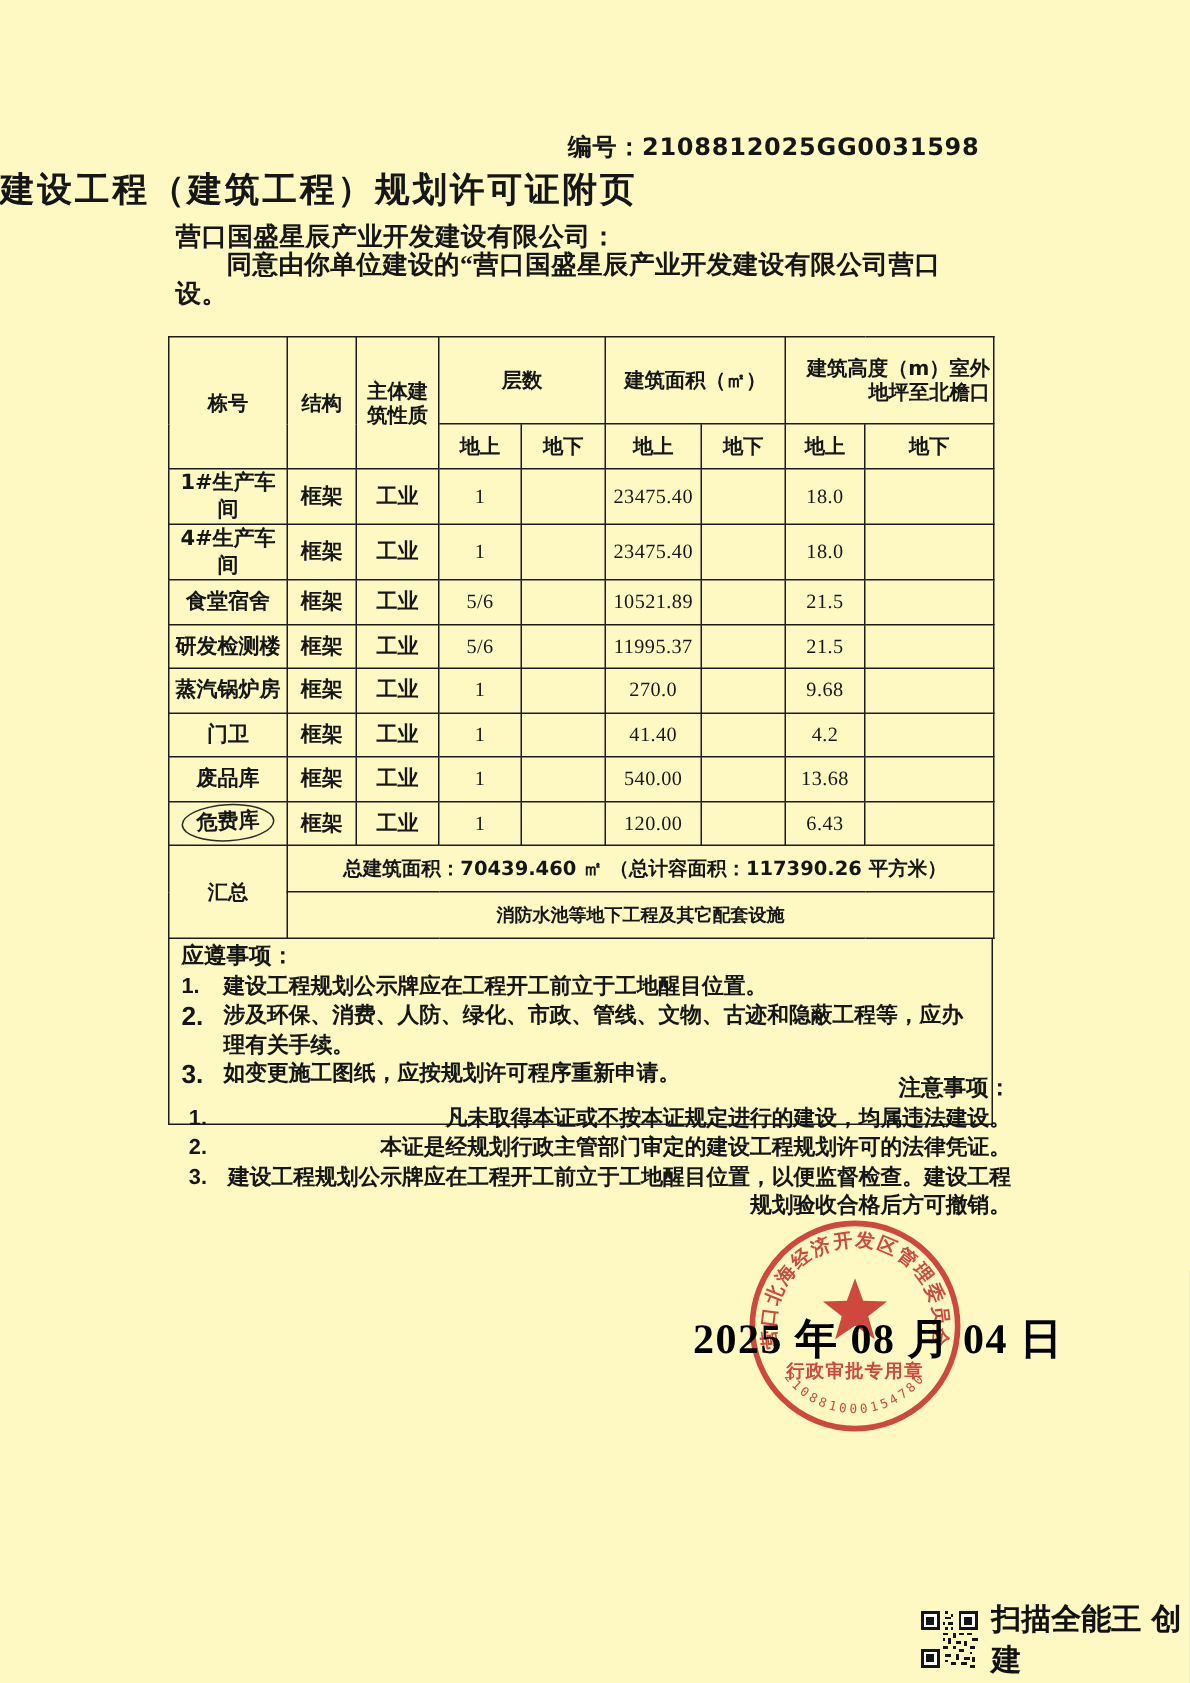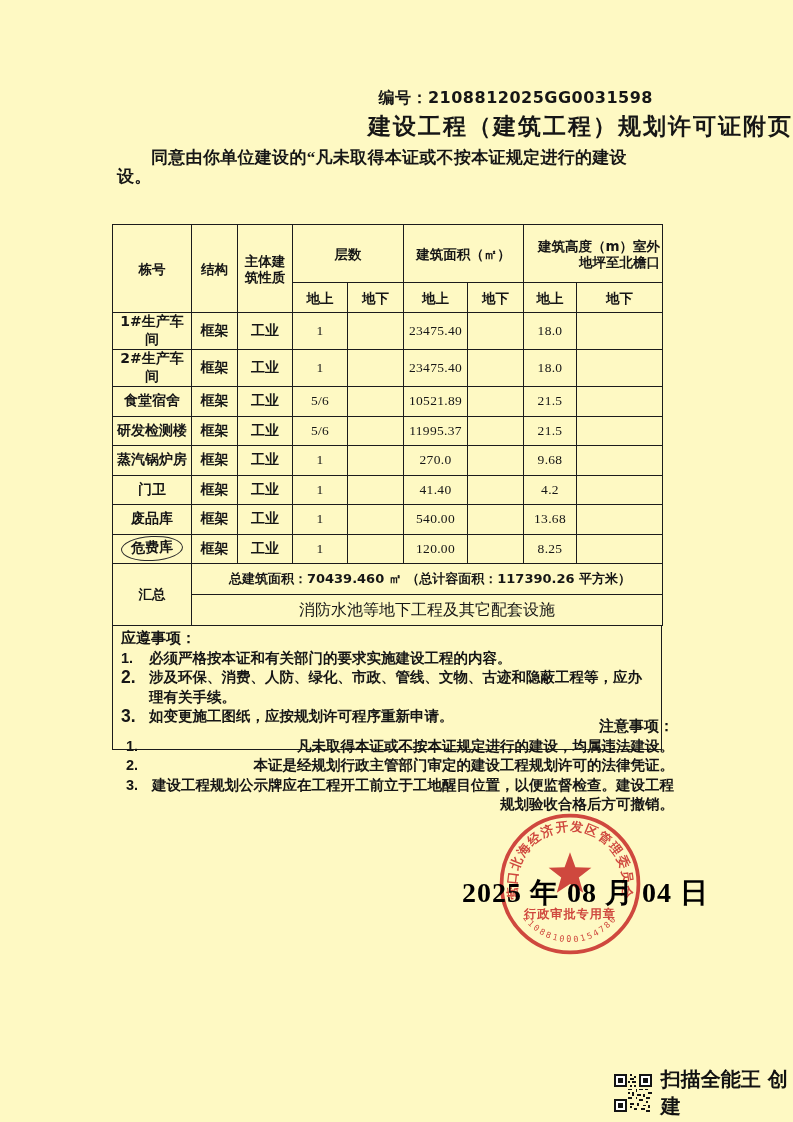--- a/index.html
+++ b/index.html
@@ -1,38 +1,38 @@
 <!DOCTYPE html>
 <html><head>
 <meta charset="utf-8">
 <style>
   html,body{margin:0;padding:0;background:#e8e8e8;}
   .page{position:relative;width:793px;height:1122px;background:#fef9c3;overflow:hidden;
         font-family:"Liberation Serif","DejaVu Serif",serif;color:#161616;}
 
   .doc-number{position:absolute;top:88px;right:140px;font-size:16px;font-weight:600;
               letter-spacing:.5px;font-family:"DejaVu Sans",sans-serif;}
-  .doc-title{position:absolute;top:111px;left:0;width:100%;text-align:right;
+  .doc-title{position:absolute;top:111px;left:0;width:100%;text-align:left;
              font-size:23px;font-weight:700;letter-spacing:2px;}
   .intro{position:absolute;top:149px;left:117px;width:548px;font-size:17px;
          line-height:18.8px;font-weight:600;letter-spacing:.3px;}
   .intro .indent{text-indent:2em;}
 
   .table-wrap{position:absolute;top:224px;left:112px;width:550px;}
   table{border-collapse:collapse;table-layout:fixed;width:550px;}
   th,td{border:1.5px solid #1c1c1c;text-align:center;padding:0 2px;overflow:hidden;}
   thead th{font-family:"DejaVu Sans",sans-serif;font-weight:700;font-size:13.5px;line-height:16px;}
   tr.hrow1{height:58px;} tr.hrow2{height:30px;} tbody tr{height:29.5px;}
   td.bname{font-family:"DejaVu Sans",sans-serif;font-weight:700;font-size:14px;}
   td.num{font-size:13.5px;letter-spacing:.3px;}
   th.halign{text-align:right;padding-left:5px;}
   tr.sumrow{height:31px;}
   td.sum-label{font-family:"DejaVu Sans",sans-serif;font-weight:700;font-size:13.5px;}
   td.sum1{text-align:center;padding-left:8px;font-family:"DejaVu Sans",sans-serif;font-weight:700;font-size:13px;}
-  td.sum2{font-family:"DejaVu Sans",sans-serif;font-weight:400;font-size:16px;}
+  td.sum2{font-family:"DejaVu Sans",sans-serif;font-weight:700;font-size:12px;}
   .circled{display:inline-block;border:1.6px solid #2b2b2b;border-radius:50%;
            padding:2px 9px 3px;transform:rotate(-3deg);}
 
   .compliance{border:1.5px solid #1c1c1c;border-top:none;padding:3px 10px 22px 8px;
               font-size:14.5px;line-height:19.5px;font-weight:600;}
   .compliance .sec-title{font-weight:700;font-size:15px;}
   .citem{display:grid;grid-template-columns:28px 1fr;}
   .citem .cnum{font-family:"Liberation Sans",sans-serif;}
   .citem.big .cnum{font-size:17.5px;line-height:19px;}
 
@@ -59,21 +59,22 @@
 </style>
 </head>
 <body>
 
 <div class="page">
 
   <div class="doc-number">编号：2108812025GG0031598</div>
   <div class="doc-title">建设工程（建筑工程）规划许可证附页</div>
 
   <div class="intro">
-    <div class="indent">同意由你单位建设的“凡未取得本证或不按本证规定进行的建设</div>
+    <div>营口国盛星辰产业开发建设有限公司：</div>
+    <div class="indent">同意由你单位建设的“营口国盛星辰产业开发建设有限公司营口</div>
     <div>设。</div>
   </div>
 
   <div class="table-wrap">
     <table>
       <colgroup>
         <col style="width:79px">
           <col style="width:46px">
           <col style="width:55px">
         <col style="width:55px">
@@ -107,21 +108,21 @@
           <td class="bname">框架</td>
           <td class="bname">工业</td>
           <td class="num">1</td>
           <td class="num"></td>
           <td class="num">23475.40</td>
           <td class="num"></td>
           <td class="num">18.0</td>
           <td class="num"></td>
         </tr>
         <tr>
-          <td class="bname">2#生产车间</td>
+          <td class="bname">4#生产车间</td>
           <td class="bname">框架</td>
           <td class="bname">工业</td>
           <td class="num">1</td>
           <td class="num"></td>
           <td class="num">23475.40</td>
           <td class="num"></td>
           <td class="num">18.0</td>
           <td class="num"></td>
         </tr>
         <tr>
@@ -180,38 +181,38 @@
           <td class="num"></td>
         </tr>
         <tr>
           <td class="bname"><span class="circled">危费库</span></td>
           <td class="bname">框架</td>
           <td class="bname">工业</td>
           <td class="num">1</td>
           <td class="num"></td>
           <td class="num">120.00</td>
           <td class="num"></td>
-          <td class="num">8.25</td>
+          <td class="num">6.43</td>
           <td class="num"></td>
         </tr>
         <tr class="sumrow">
           <td rowspan="2" class="sum-label">汇总</td>
           <td colspan="8" class="sum1">总建筑面积：70439.460 ㎡ （总计容面积：117390.26 平方米）</td>
         </tr>
         <tr class="sumrow">
           <td colspan="8" class="sum2">消防水池等地下工程及其它配套设施</td>
         </tr>
       </tbody>
     </table>
 
     <div class="compliance">
       <div class="sec-title">应遵事项：</div>
       <div class="citem">
         <span class="cnum">1.</span>
-        <span>必须严格按本证和有关部门的要求实施建设工程的内容。</span>
+        <span>建设工程规划公示牌应在工程开工前立于工地醒目位置。</span>
       </div>
       <div class="citem big">
         <span class="cnum">2.</span>
         <span>涉及环保、消费、人防、绿化、市政、管线、文物、古迹和隐蔽工程等，应办理有关手续。</span>
       </div>
       <div class="citem big">
         <span class="cnum">3.</span>
         <span>如变更施工图纸，应按规划许可程序重新申请。</span>
       </div>
     </div>

